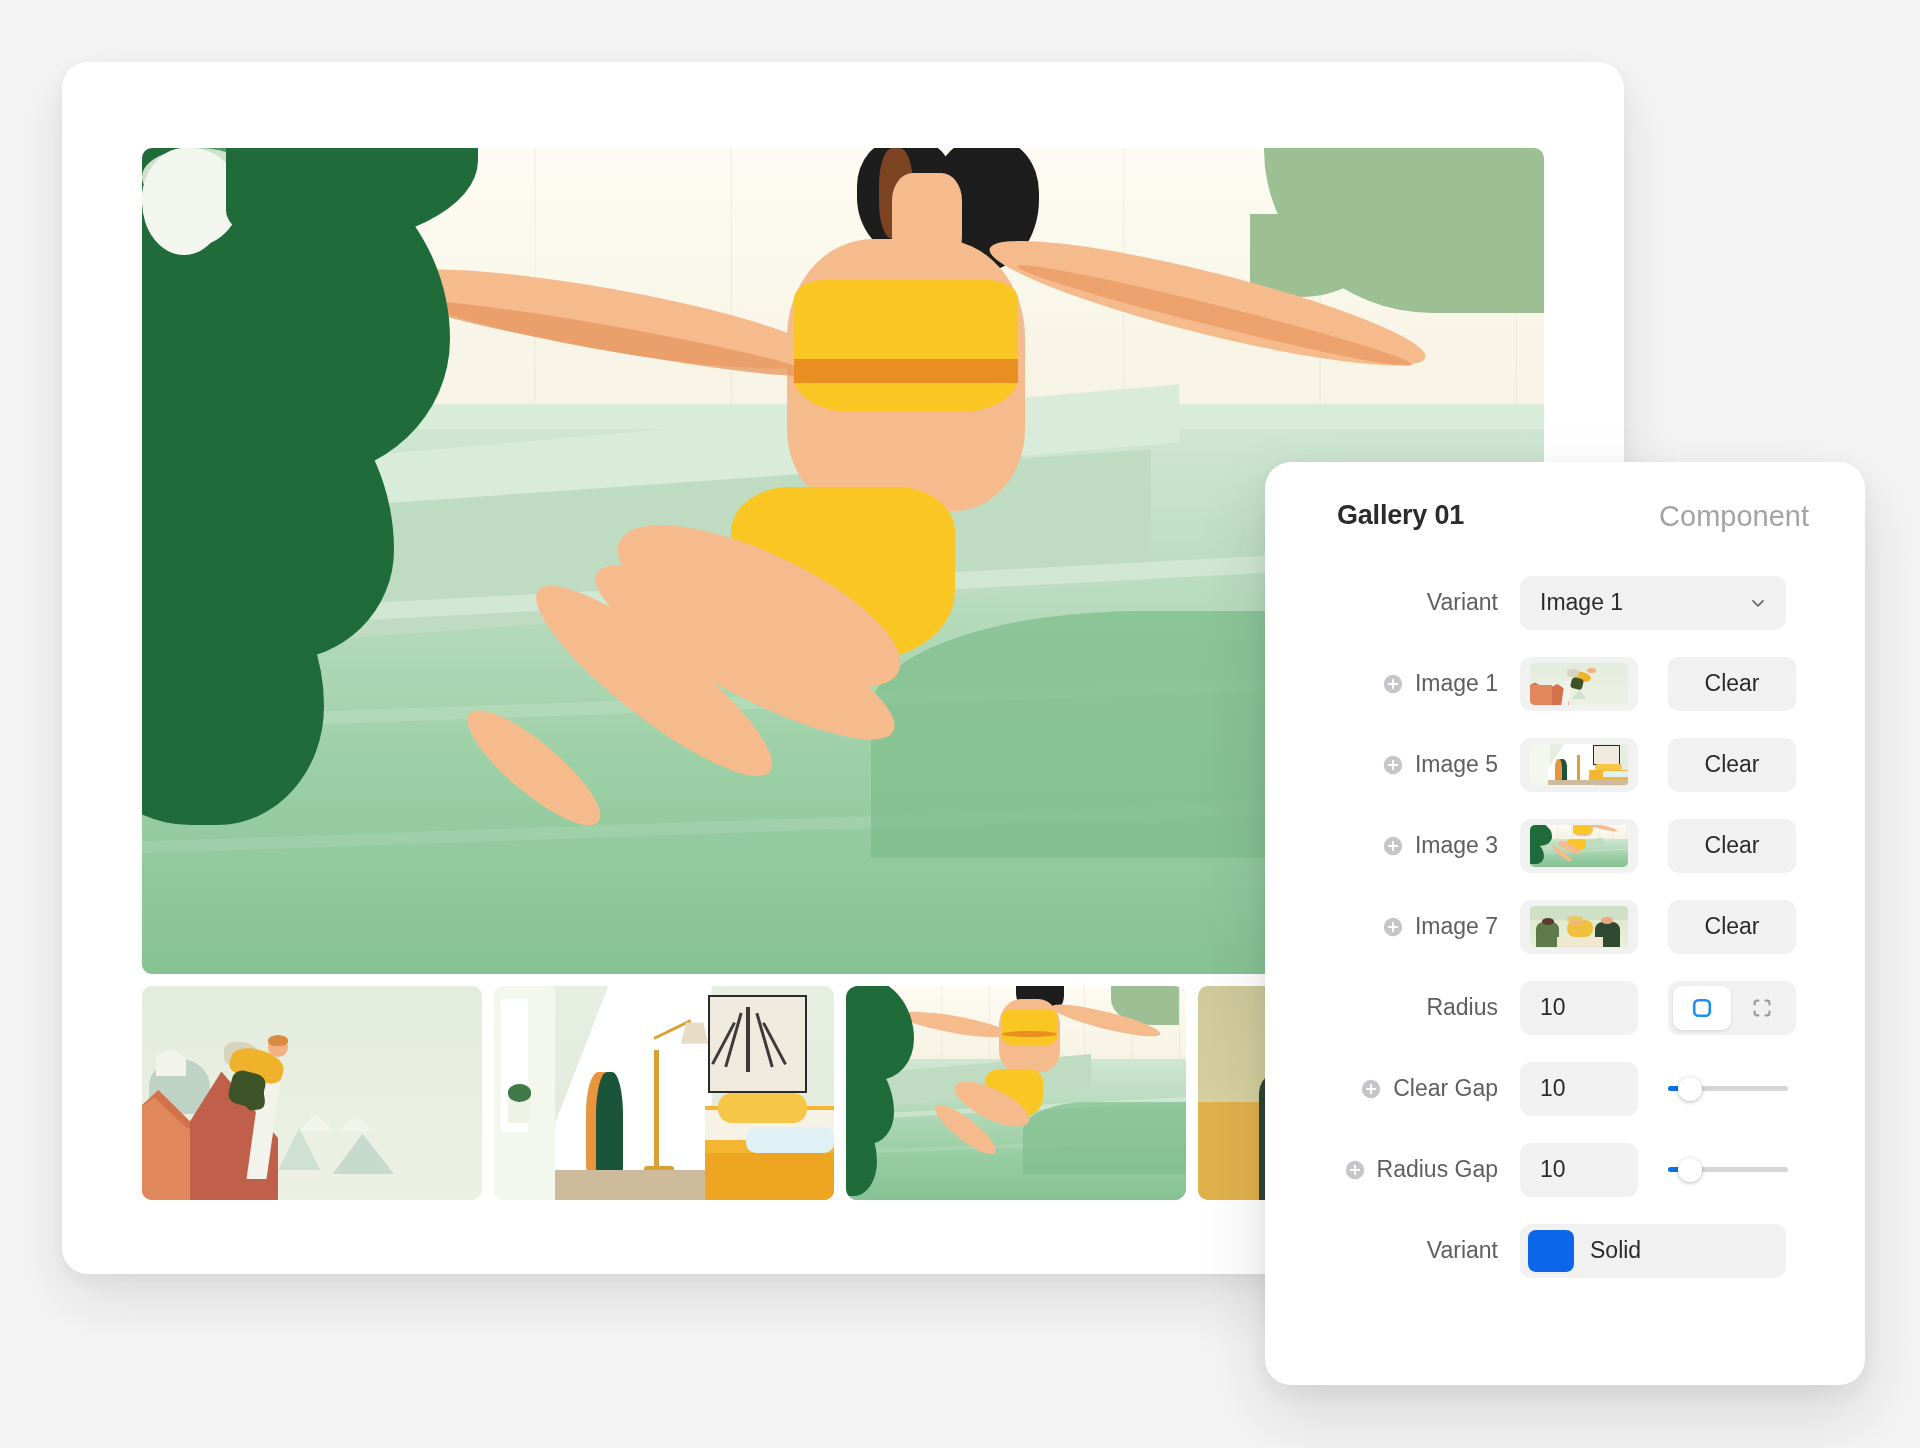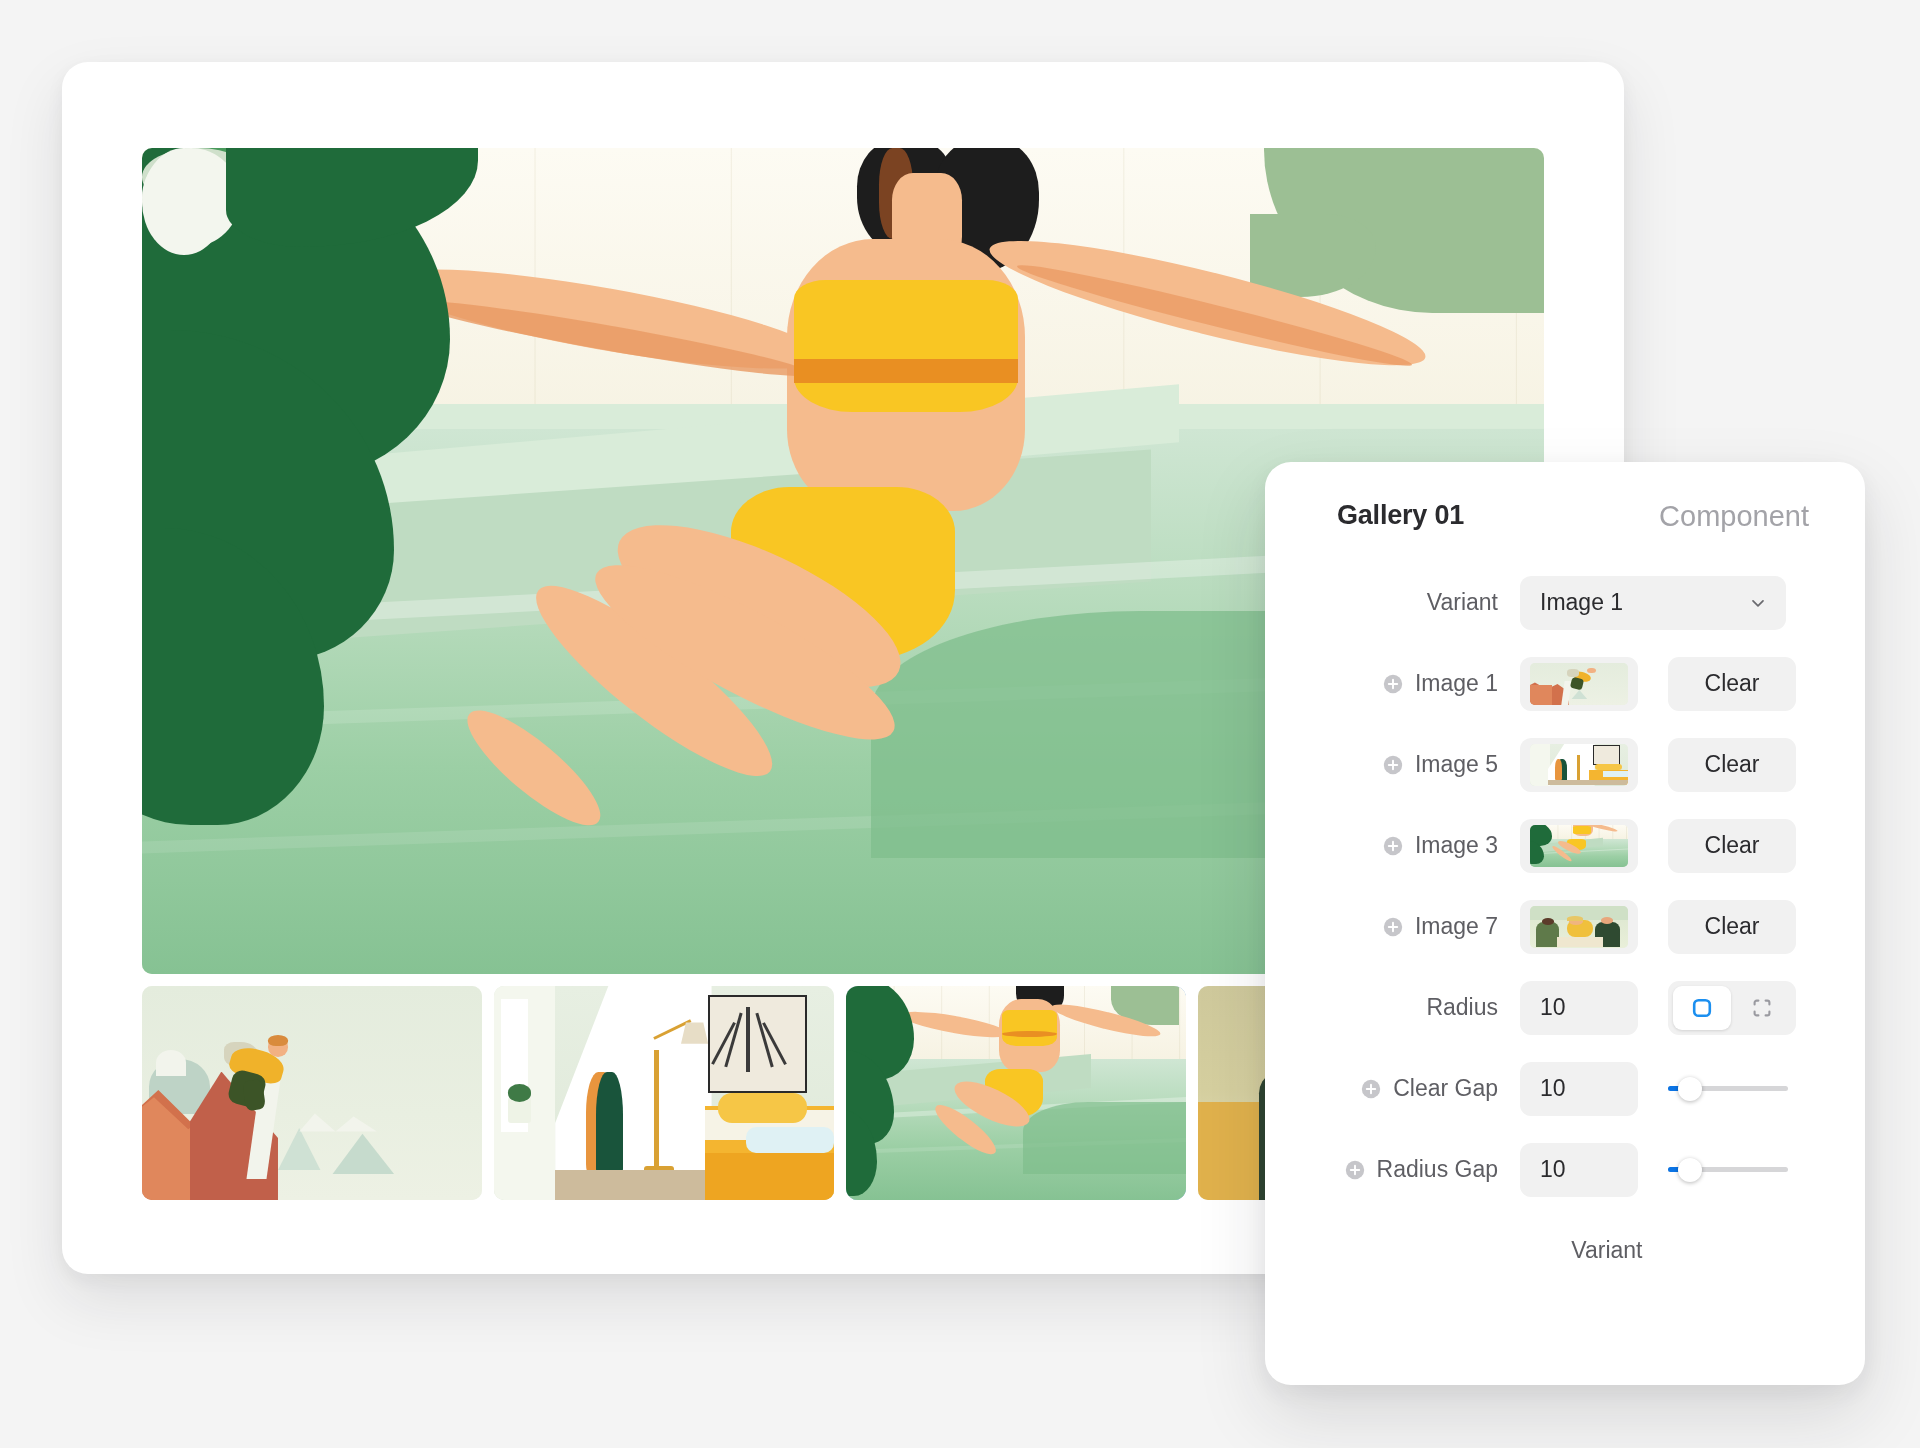--- a/index.html
+++ b/index.html
@@ -108,21 +108,20 @@
     left: 0;
     right: 0;
     top: 100px;
   }
   .row {
     display: flex;
     align-items: center;
     height: 81px;
     padding: 0 56px 0 40px;
     box-sizing: border-box;
-    justify-content: center;
   }
   .row-label {
     width: 215px;
     display: flex;
     align-items: center;
     justify-content: flex-end;
     gap: 11px;
     padding-right: 22px;
     box-sizing: border-box;
     font-size: 23px;
@@ -696,16 +695,22 @@
           <div class="fill"></div>
           <div class="thumb-dot"></div>
         </div>
       </div>
     </div>
 
     <div class="row">
       <div class="row-label">
         <span class="label-txt">Variant</span>
       </div>
+      <div class="row-control">
+        <div class="color-field">
+          <div class="swatch" style="background: rgb(11, 102, 232);"></div>
+          <span class="color-name">Solid</span>
+        </div>
+      </div>
     </div>
 
   </div>
 </div>
 
 </body></html>

